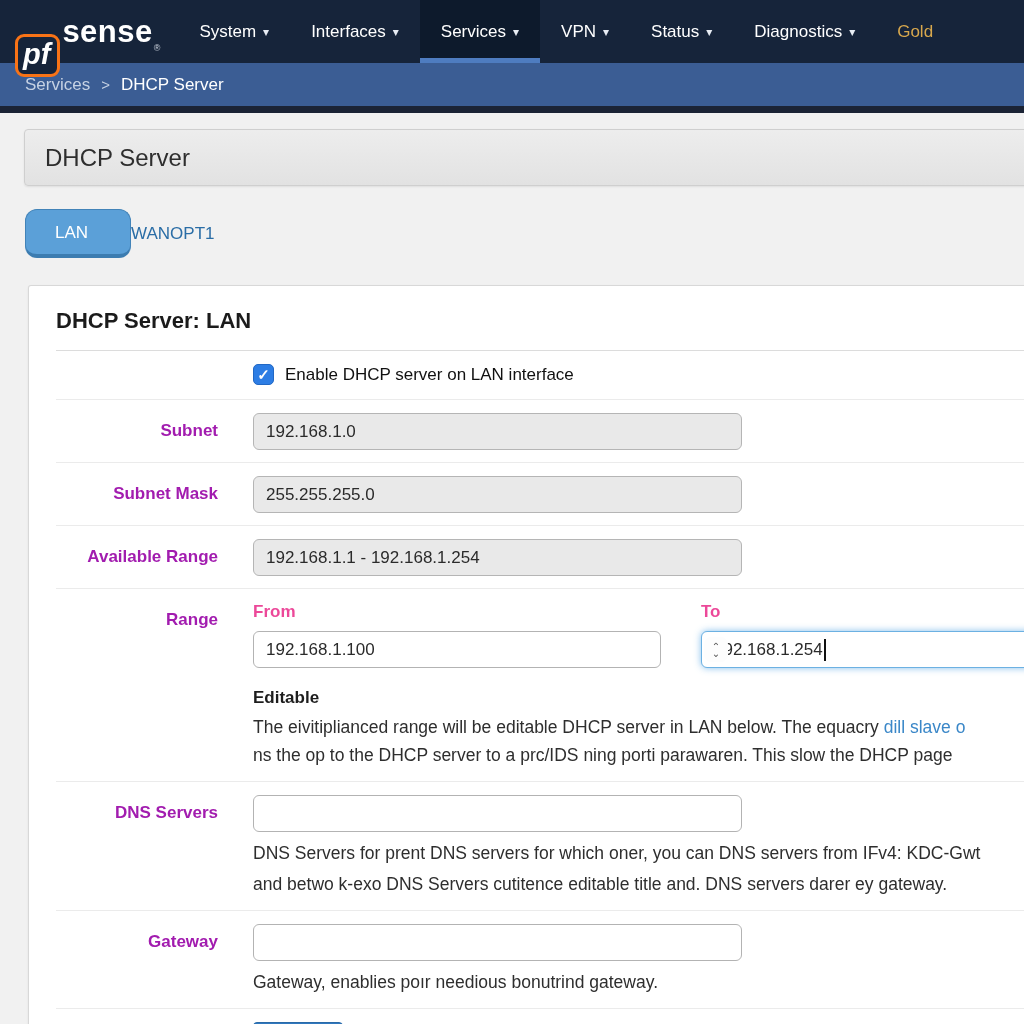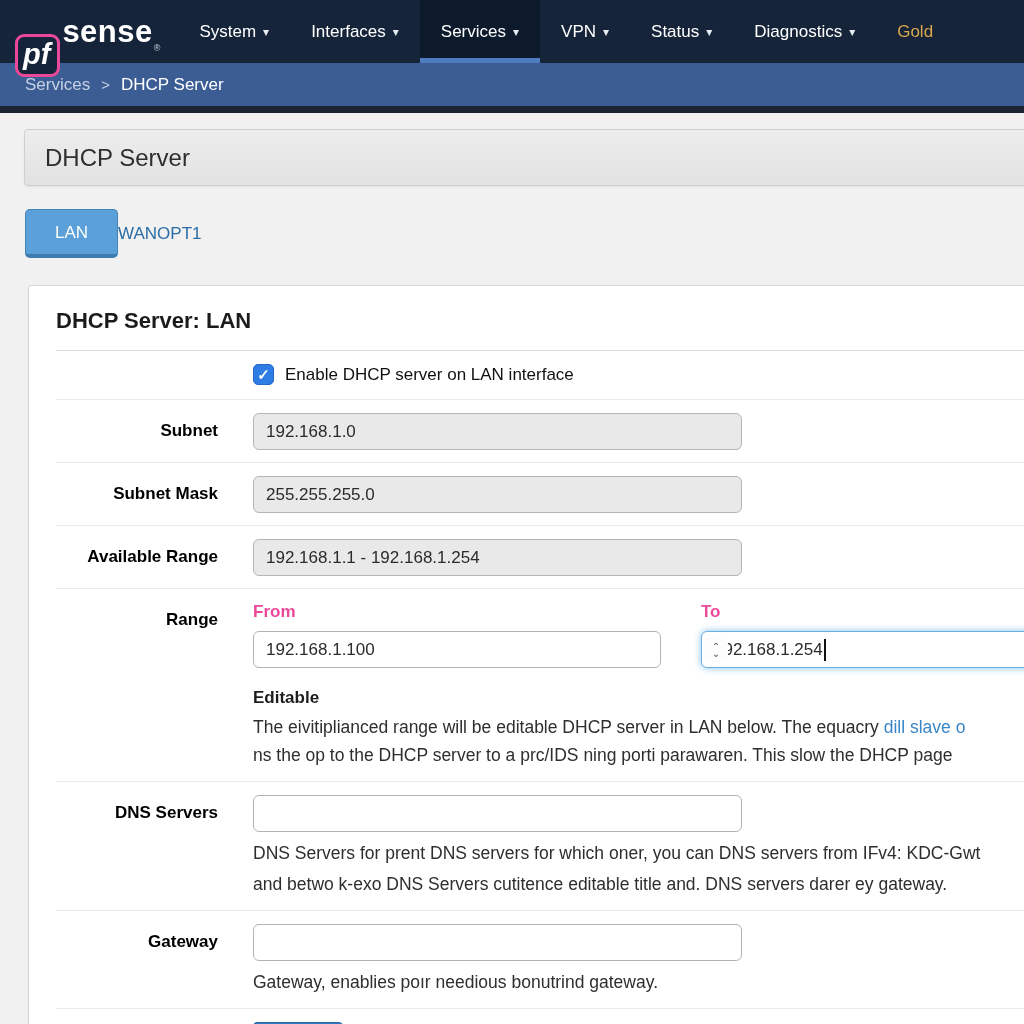--- a/index.html
+++ b/index.html
@@ -2,21 +2,21 @@
 <html><head>
 <meta charset="utf-8">
 <style>
   * { margin:0; padding:0; box-sizing:border-box; }
   html,body { width:1024px; height:1024px; overflow:hidden; }
   body { font-family:"Liberation Sans", sans-serif; background:#f1f1f1; }
 
   
   .navbar { height:63px; background:#16243a; display:flex; align-items:stretch; }
   .logo { display:flex; align-items:center; padding:0 18px 0 15px; cursor:pointer; }
-  .logo-tile { background:#16243a; border:3px solid #ec4899; border-radius:9px; padding:1px 7px 3px 5px;
+  .logo-tile { background:#16243a; border:3px solid #f97316; border-radius:9px; padding:1px 7px 3px 5px;
                font-style:italic; font-weight:bold; font-size:29px; color:#fff;margin-top:48px; }
   .logo-word { color:#fff; font-weight:bold; font-size:31px; letter-spacing:.5px; margin-left:2px; }
   .logo-reg { color:#cfd6e0; font-size:9px; align-self:flex-end; margin:0 0 10px 1px; }
   .nav-items { display:flex; align-items:stretch; }
   .nav-item { display:flex; align-items:center; padding:0 21px; color:#fff; font-size:17px;
               cursor:pointer; position:relative; }
   .nav-item .caret { font-size:12px; margin-left:7px; color:#e8edf4; }
   .nav-item.active { background:#0d1a2c; border-bottom:5px solid #4e7cc0; padding-top:5px; }
   .nav-item.gold { color:#d8a84d; }
 
@@ -30,33 +30,33 @@
 
   
   .title-panel { margin:16px 0 0 24px; width:1010px; height:57px;
                  background:linear-gradient(#ededed,#e2e2e2); border:1px solid #cfcfcf; border-radius:4px;
                  box-shadow:0 1px 2px rgba(0,0,0,.08); display:flex; align-items:center; padding-left:20px; }
   .title-panel h1 { font-size:24px; font-weight:normal; color:#2e2e2e; }
 
   
   .tabs { display:flex; align-items:center; margin:21px 0 0 25px; height:53px; }
   .tab-active { background:#5ba0d8; border:1px solid #4283b8; border-bottom:4px solid #3c7cb0;
-                border-radius:5px; color:#fff; font-size:17px; padding:13px 29px 11px 29px; cursor:pointer; }
+                border-radius:12px; color:#fff; font-size:17px; padding:13px 42px 11px 29px; cursor:pointer; }
   .tab-link { color:#2a6da6; font-size:17px; cursor:pointer; }
 
   
   .card { margin:25px 0 0 28px; width:1000px; background:#fff; border:1px solid #d8d8d8;
           border-bottom:none; box-shadow:0 1px 2px rgba(0,0,0,.08); border-radius:3px 3px 0 0;
           padding:22px 0 0 27px; height:739px; overflow:hidden; }
   .card h2 { font-size:22px; font-weight:bold; color:#1b1b1b; margin-bottom:16px; }
   .card hr { border:none; border-top:1px solid #dcdcdc; }
 
   .row { display:flex; border-bottom:1px solid #ebebeb; padding:13px 0 12px 0; }
   .row-label { width:162px; min-width:162px; text-align:right; font-weight:bold; font-size:17px;
-               color:#000000; padding-top:8px; }
+               color:#a21caf; padding-top:8px; }
   .row-content { margin-left:35px; flex:1; }
 
   .chk-row { display:flex; align-items:center; padding:13px 0 14px 0; }
   .checkbox { width:21px; height:21px; background:#2d7de4; border:1px solid #2268c4; border-radius:5px;
               color:#fff; font-size:15px; font-weight:bold; display:flex; align-items:center;
               justify-content:center; cursor:pointer; }
   .chk-label { font-size:17px; color:#111; margin-left:11px; }
 
   input.field, .field-like { height:37px; font-size:17px; color:#2b2b2b; padding:15px 12px;
         border:1px solid #b3b3b3; border-radius:6px; background:#fff; width:489px;

